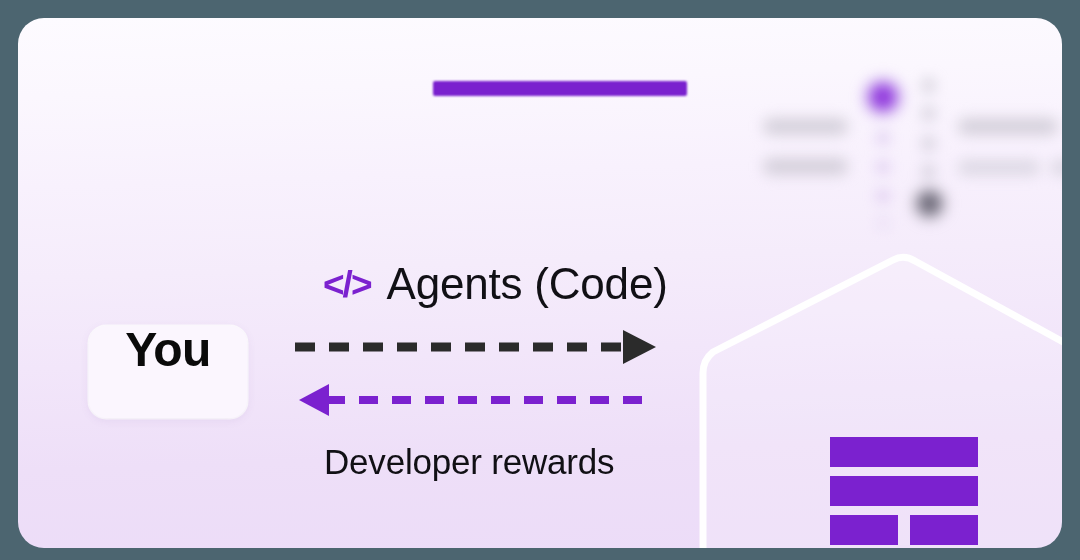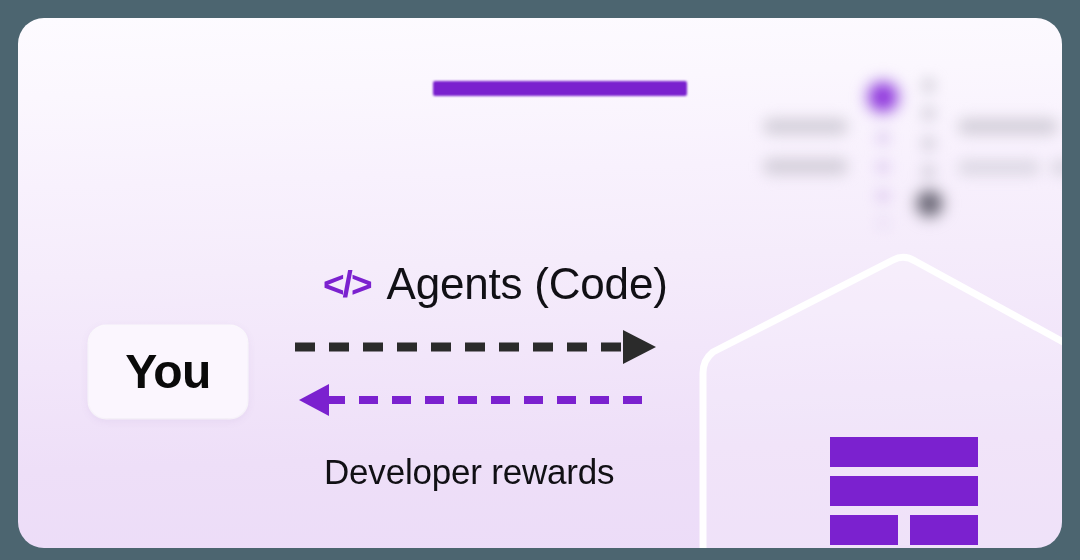--- a/index.html
+++ b/index.html
@@ -99,21 +99,21 @@
     position: absolute;
     left: 71px;
     top: 308px;
     width: 158px;
     height: 92px;
     background: #fbf6fe;
     border-radius: 17px;
     box-shadow: 0 2px 10px rgba(120, 80, 160, .10),
                 0 0 0 1.5px rgba(255,255,255,.85);
     display: flex;
-    align-items: center;
+    align-items: flex-start;
     justify-content: center;
   }
   #you-label {
     font-size: 48px;
     font-weight: 700;
     color: #0a0a0a;
     letter-spacing: -0.5px;
     line-height: 1;
   }
 
@@ -137,21 +137,21 @@
     font-size: 44px;
     font-weight: 400;
     color: #111015;
     line-height: 1;
     letter-spacing: -0.2px;
   }
 
   #rewards-label {
     position: absolute;
     left: 306px;
-    top: 436px;
+    top: 426px;
     font-size: 35px;
     font-weight: 400;
     color: #111015;
     line-height: 1;
     letter-spacing: -0.2px;
   }
 
   
   #arrows {
     position: absolute;

